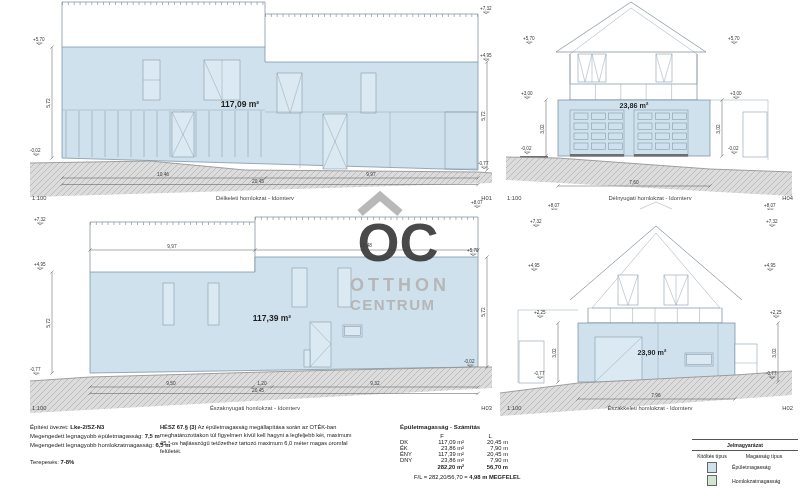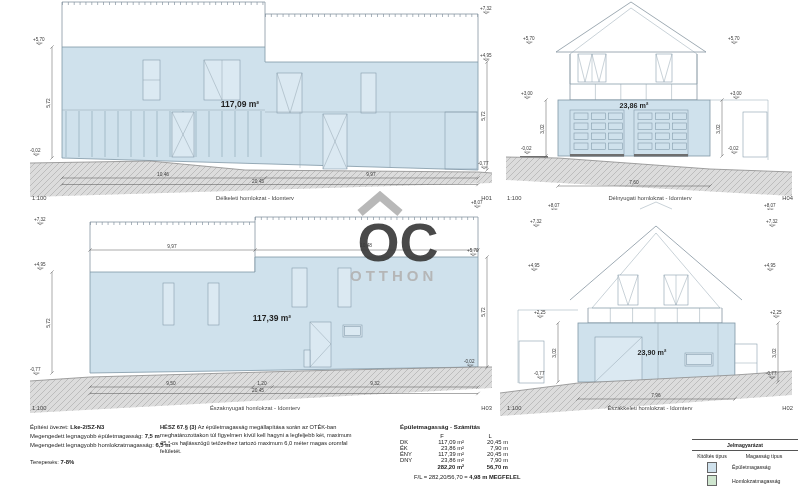--- a/index.html
+++ b/index.html
@@ -20,21 +20,21 @@
   .mkg{stroke:#444;stroke-width:0.5;fill:none}
   .mk{font-size:4.6px}
   .dimt{font-size:4.8px}
   .cap{font-size:5.8px;fill:#444}
   .area{font-size:8.5px;font-weight:bold;fill:#1f1f1f}
   .dark{fill:#6e6e6e}
 
   .wm{position:absolute;left:350px;top:191px;width:96px;color:#b3b3b3;
       opacity:.92;pointer-events:none;z-index:5}
   .wm svg{display:block;margin:0 auto}
-  .wm .wm1{font-size:15px;letter-spacing:4px;font-weight:bold;margin-top:4px}
+  .wm .wm1{font-size:18px;letter-spacing:4px;font-weight:bold;margin-top:12px}
   .wm .wm2{font-size:15px;letter-spacing:1.5px;font-weight:bold}
 
   .notes{position:absolute;left:30px;top:423px;width:160px;font-size:5.9px;line-height:8.8px;color:#222}
   .notes .sp{margin-top:9px}
   .hesz{position:absolute;left:160px;top:423px;width:198px;font-size:5.7px;line-height:8.1px;color:#222}
   .calc{position:absolute;left:400px;top:423px;width:130px;font-size:5.8px;color:#222}
   .calc .ctitle{font-weight:bold;font-size:6.1px;margin-bottom:3px}
   .crow{display:grid;grid-template-columns:20px 52px 44px}
   .crow span{display:block}
   .crow .v{text-align:right;padding-right:8px}
@@ -436,20 +436,21 @@
       <text class="cap" x="293" y="197" text-anchor="end">H02</text>
     </g>
   </svg>
 
   <div class="wm">
     <svg width="92" height="72" viewBox="0 0 92 72">
       <path d="M8,22 L28,5 L48,22" stroke="#b3b3b3" stroke-width="8" fill="none"></path>
       <text x="46" y="70" text-anchor="middle" font-size="54" font-weight="bold" fill="#b3b3b3">OC</text>
     </svg>
     <div class="wm1">OTTHON</div>
+    <div class="wm2">CENTRUM</div>
   </div>
 
   <div class="notes">
     <div>
       <span>Építési övezet:</span>
       <b>Lke-2/SZ-N3</b>
     </div>
     <div>
       <span>Megengedett legnagyobb épületmagasság:</span>
       <b>7,5 m</b>

